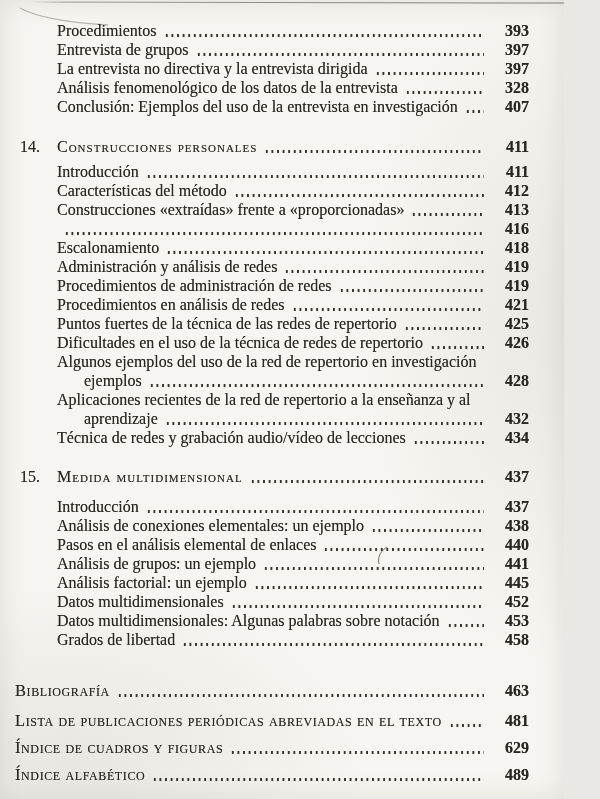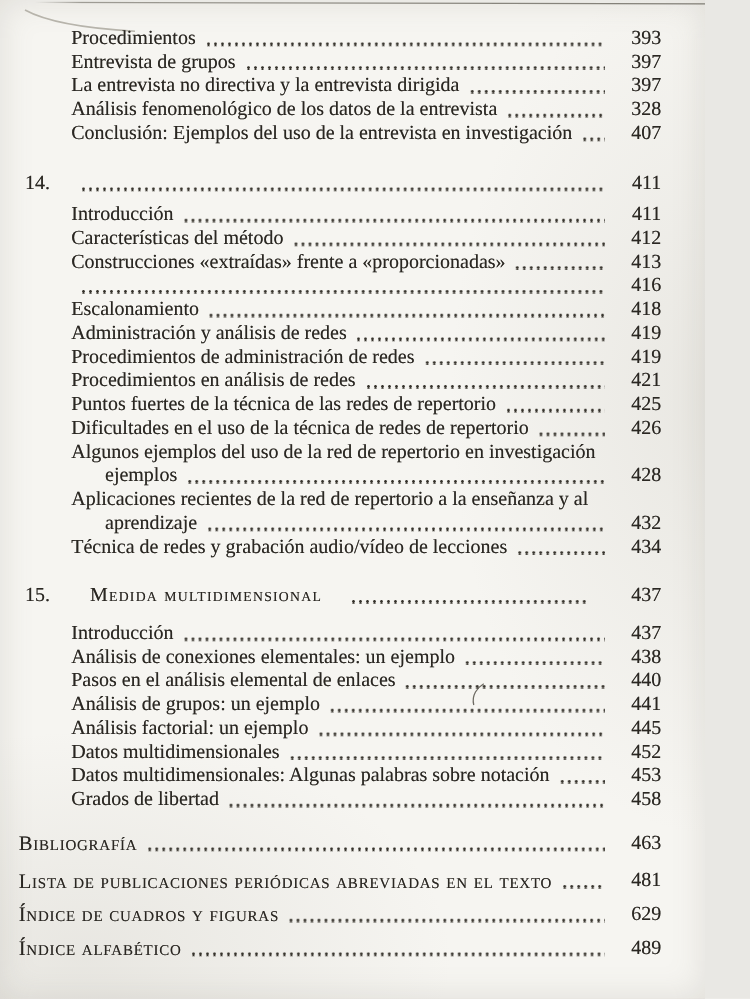--- a/index.html
+++ b/index.html
@@ -34,32 +34,32 @@
   .dots{
     flex:1;
     height:2.2px;
     align-self:flex-end;
     margin:0 9px 3.5px 7px;
     background-image:radial-gradient(circle, #35322b 1px, rgba(0,0,0,0) 1.15px);
     background-size:5.6px 2.2px;
     background-repeat:repeat-x;
     background-position:left center;
   }
-  .pg{flex:none;width:36px;text-align:right;white-space:nowrap;}
+  .pg{flex:none;width:36px;text-align:right;white-space:nowrap;font-weight:bold;}
   .chapter{margin-left:20px;justify-content:space-between;}
   .chapter .num{flex:none;width:37px;}
   .sc{font-variant:small-caps;letter-spacing:1px;}
   .gap-ch14{margin-top:21px;}
   .gap-sub14{margin-top:6px;}
-  .gap-ch15{margin-top:20px;gap:15px;}
+  .gap-ch15{margin-top:20px;}
   .gap-sub15{margin-top:11px;}
   .wrapline{margin-left:84px;}
   .back{margin-left:15px;}
   .back .t{font-variant:small-caps;letter-spacing:.6px;font-size:16.5px;}
-  .gap-biblio{margin-top:16px;align-items:flex-end;}
+  .gap-biblio{margin-top:32px;align-items:flex-end;}
   .gap-lista{margin-top:11px;}
   .gap-indice{margin-top:8px;}
   
   .scan-top-line{
     position:absolute;top:2px;left:28px;right:0;height:1.4px;
     background:linear-gradient(to right, rgba(125,122,113,0), rgba(125,122,113,.7) 7%, rgba(110,107,98,.78) 60%, rgba(110,107,98,.85));
     transform:rotate(.12deg);
   }
   .scan-hook{position:absolute;left:18px;top:5px;}
   .scan-squiggle{position:absolute;left:375px;top:545px;}
@@ -100,20 +100,21 @@
       <span class="pg">328</span>
     </div>
     <div class="row">
       <span class="t">Conclusión: Ejemplos del uso de la entrevista en investigación</span>
       <span class="dots"></span>
       <span class="pg">407</span>
     </div>
 
     <div class="row chapter gap-ch14">
       <span class="num">14.</span>
+      <span class="t sc">Construcciones personales</span>
       <span class="dots"></span>
       <span class="pg">411</span>
     </div>
     <div class="row gap-sub14">
       <span class="t">Introducción</span>
       <span class="dots"></span>
       <span class="pg">411</span>
     </div>
     <div class="row">
       <span class="t">Características del método</span>

